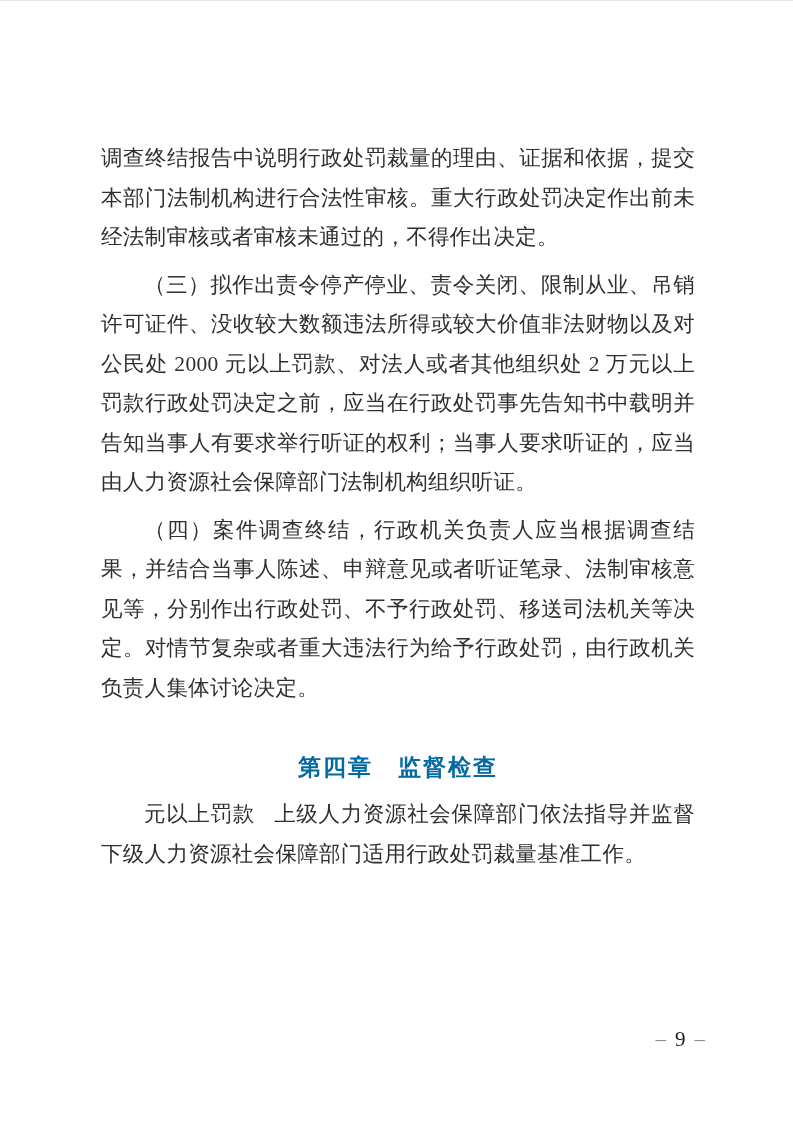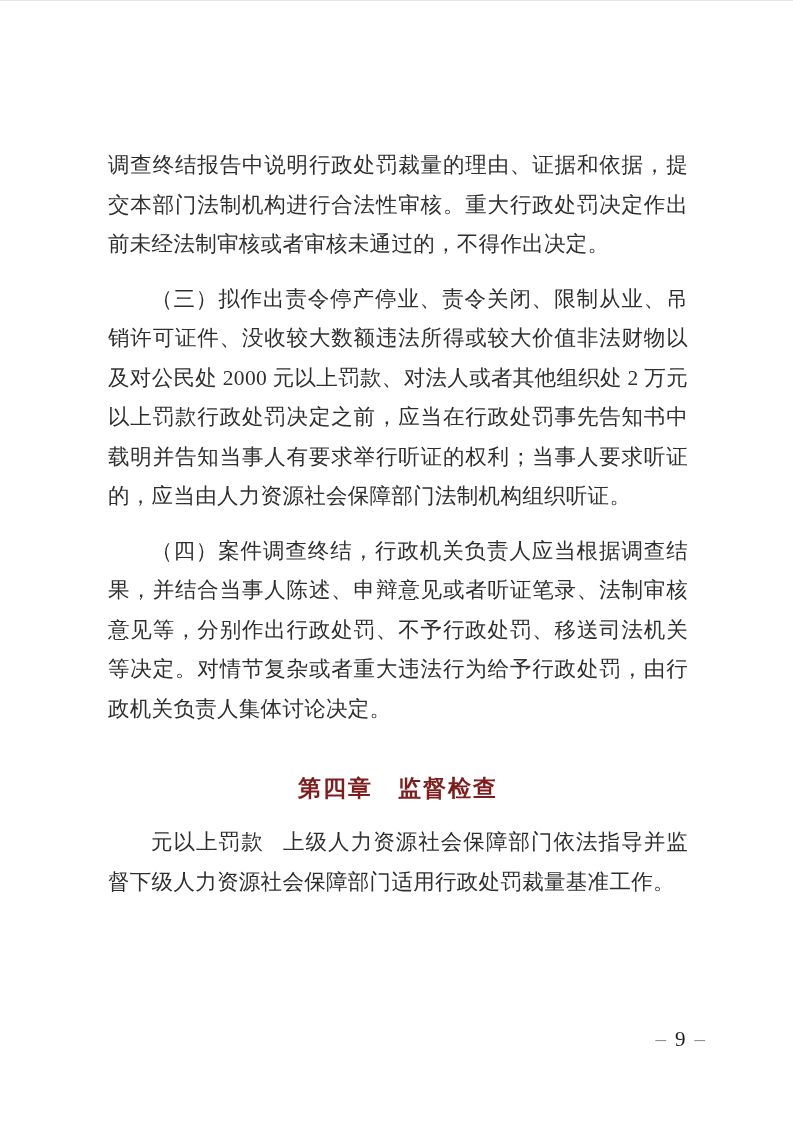--- a/index.html
+++ b/index.html
@@ -25,40 +25,40 @@
     left: 93px;
     top: 131px;
     width: 610px;
     font-size: 21.5px;
     line-height: 39.5px;
     letter-spacing: 0.3px;
     color: #2f2f2f;
     text-align: justify;
   }
   p.para {
-    margin: 15px;
+    margin: 8px;
     padding: 0;
   }
   p.para.indent {
     text-indent: 2em;
   }
   .article-no {
     margin-right: 0.9em;
   }
   h2.chapter-heading {
     margin: 39.5px 0 0 0;
     padding: 0;
     text-indent: 0;
     text-align: center;
     font-family: "Liberation Sans", "DejaVu Sans", sans-serif;
     font-weight: 700;
     font-size: 23px;
     line-height: 39.5px;
     letter-spacing: 2px;
-    color: #7f1d1d;
+    color: #0369a1;
   }
   .page-footer {
     position: absolute;
     top: 1026px;
     right: 79px;
     font-size: 21px;
     line-height: 26px;
     color: #1c1c1c;
     white-space: nowrap;
   }

